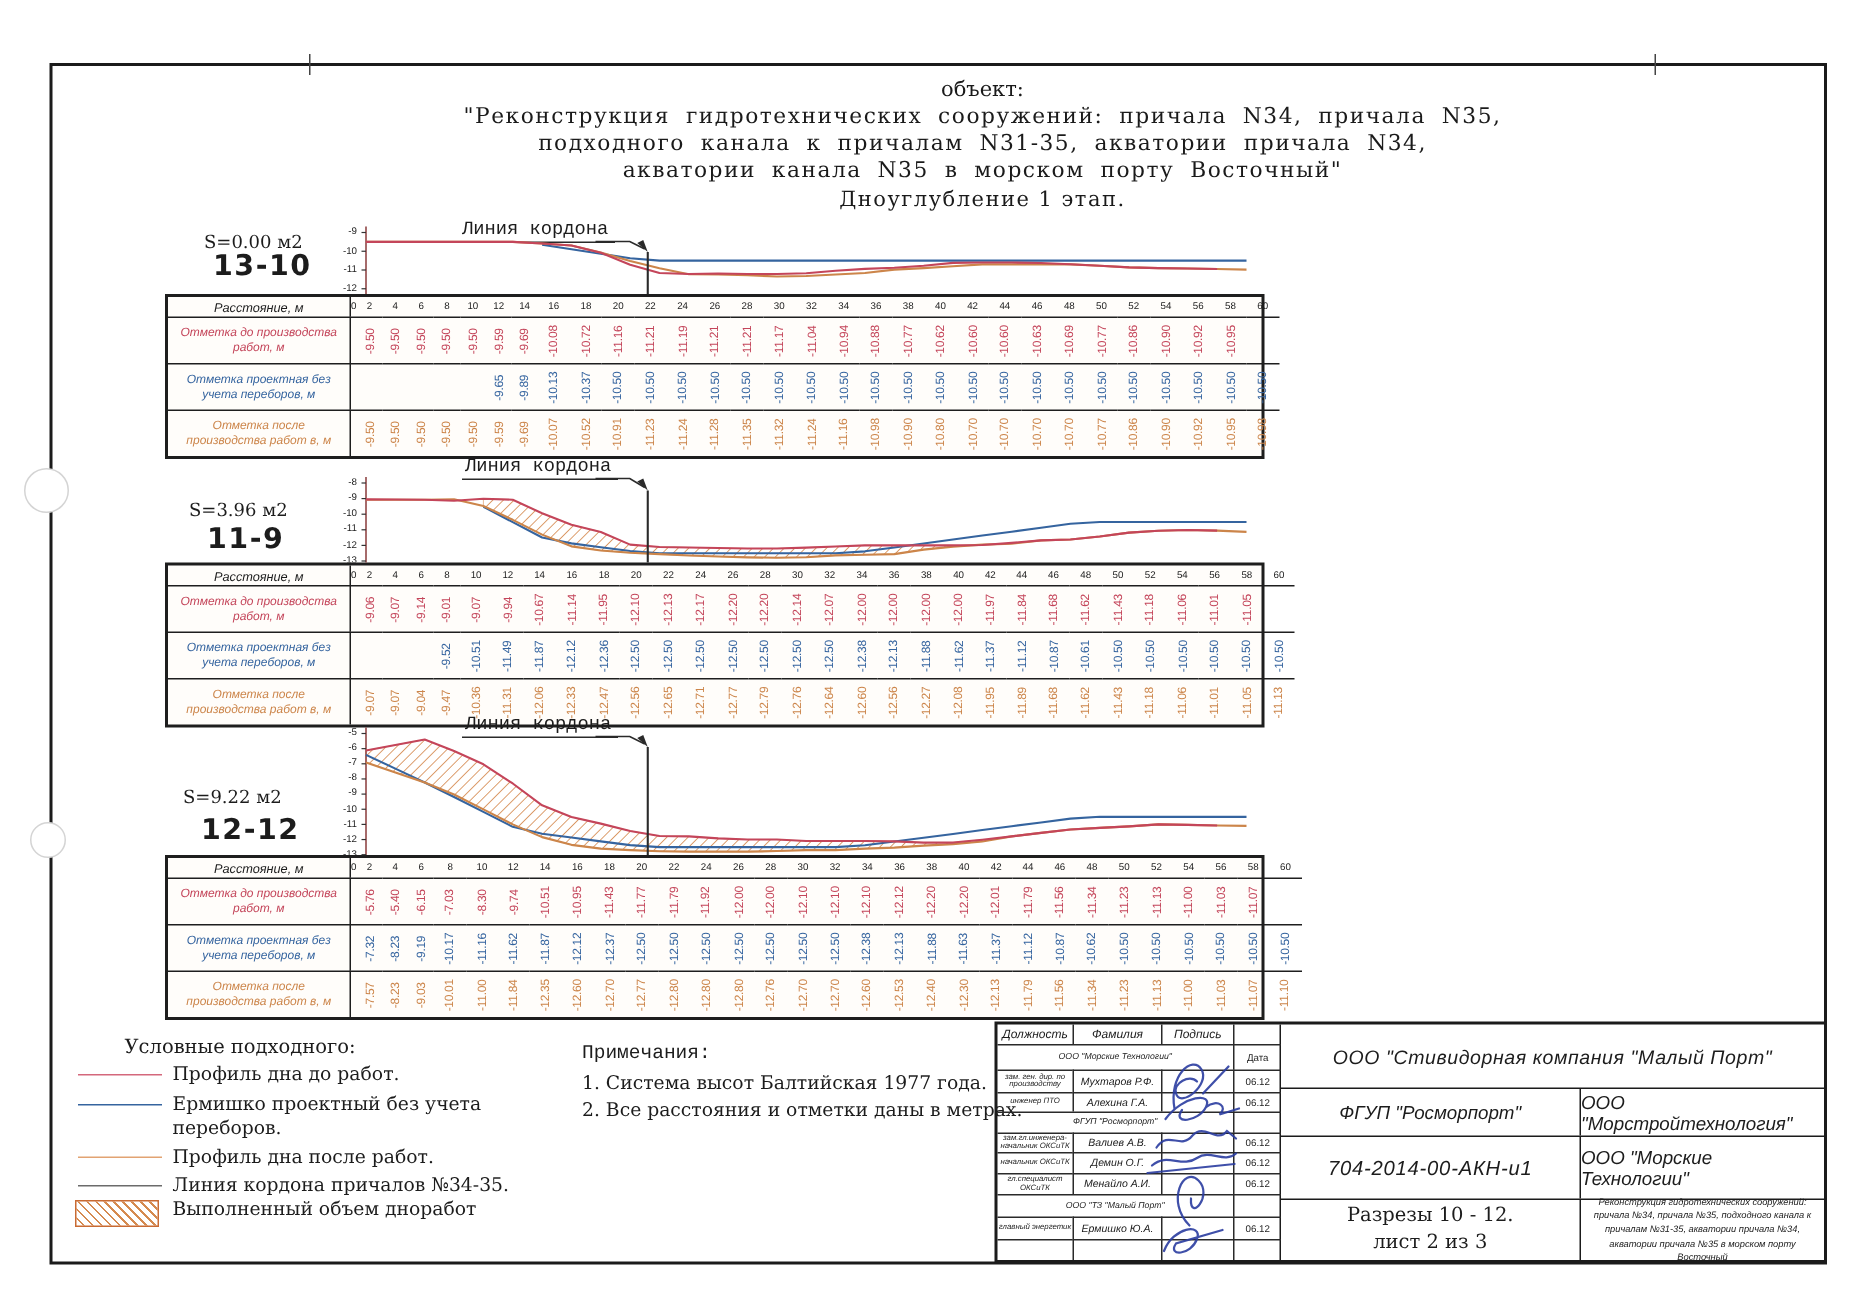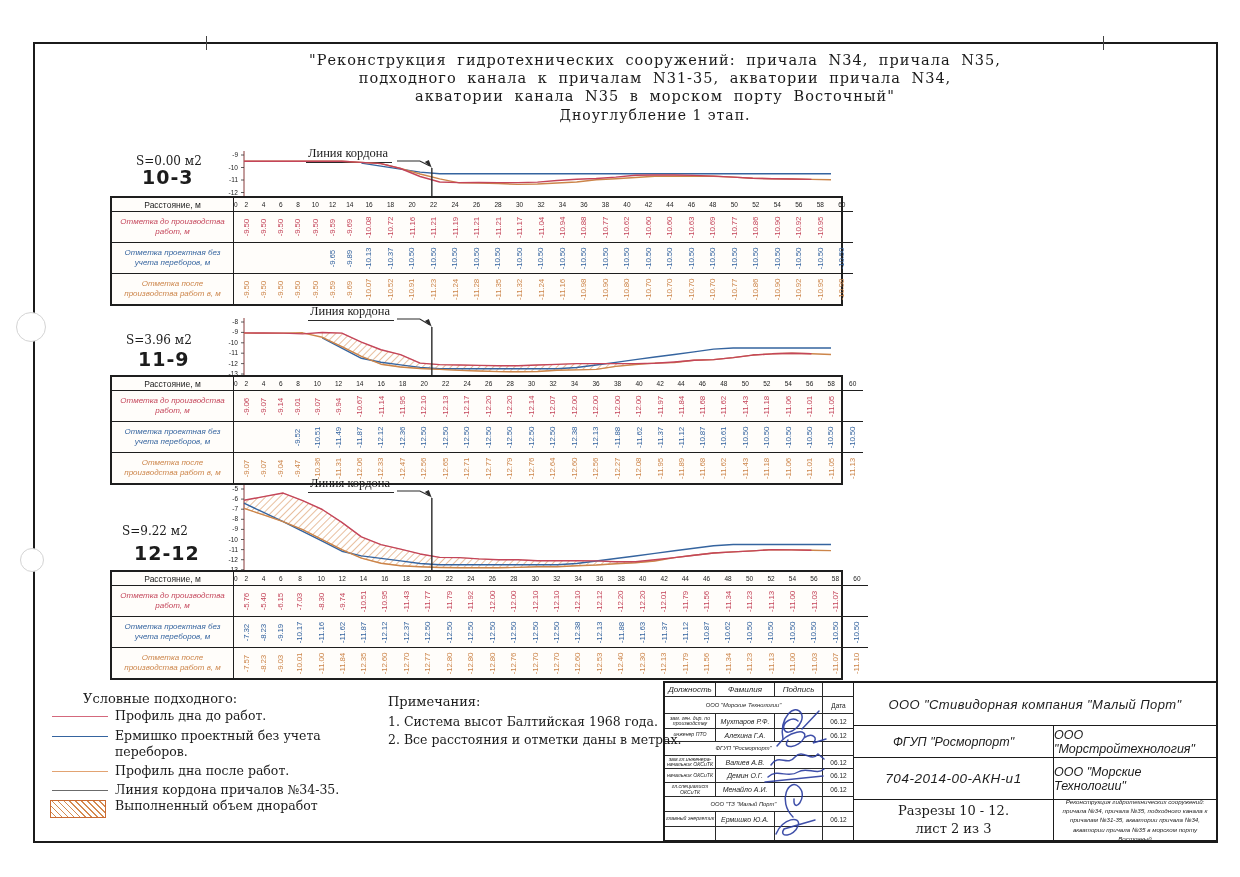--- a/index.html
+++ b/index.html
@@ -14,31 +14,31 @@
           font-family:"DejaVu Serif", serif;color:#1a1a1a;}
   .h1{font-size:15px;letter-spacing:1.1px;word-spacing:7px;}
   .h2{font-size:14px;margin-top:2px;}
   .h3{font-size:14.5px;letter-spacing:1px;word-spacing:5px;margin-top:2px;}
   .h6{font-size:14px;letter-spacing:1px;margin-top:3px;}
 
   
   .s-label{position:absolute;font-family:"DejaVu Serif", serif;font-size:12px;white-space:nowrap;}
   .sec-num{position:absolute;font-family:"DejaVu Sans", sans-serif;font-size:19px;
            font-weight:600;letter-spacing:1px;white-space:nowrap;}
-  .kordon-label{position:absolute;font-size:12.5px;font-family:Liberation Serif, serif;
+  .kordon-label{position:absolute;font-size:12.5px;font-family:Liberation Mono, monospace;
                 border-bottom:1.5px solid #2a2a2a;padding:0 4px 1px 2px;white-space:nowrap;}
   .ytick{position:absolute;width:26px;text-align:right;font-size:6.5px;color:#222;}
   .chart-svg{position:absolute;left:100px;width:750px;overflow:visible;}
 
   
   .dtable{position:absolute;display:grid;box-sizing:border-box;border:2px solid #1e1e1e;background:#fffdfa;}
   .cell{display:flex;align-items:center;justify-content:center;overflow:visible;box-sizing:border-box;}
   .lblcol{border-right:1.3px solid #1e1e1e;}
   .rowsep{border-top:1.3px solid #1e1e1e;}
-  .axis-label{font-size:8.5px;}
+  .axis-label{font-size:8.5px;font-style:italic;}
   .xnum{font-size:6.5px;}
   .rowlabel{font-size:8px;font-style:italic;line-height:1.2;text-align:center;padding:0 3px;}
   .vnum{transform:rotate(-90deg);font-size:8px;white-space:nowrap;letter-spacing:-0.2px;}
 
   
   .legend-title,.notes-title{position:absolute;font-size:13px;font-family:"DejaVu Serif", serif;}
   .legend-item-label{position:absolute;font-size:12.5px;font-family:"DejaVu Serif", serif;width:250px;line-height:1.3;}
   .legend-line{position:absolute;width:56px;height:0;border-top:1.6px solid;}
   .legend-hatch{position:absolute;width:54px;height:16px;border:1.4px solid #c96b33;}
   .note-item{position:absolute;font-size:12.5px;font-family:"DejaVu Serif", serif;}
@@ -79,29 +79,30 @@
 </style>
 </head>
 <body>
 
 <div class="page">
   <div class="frame"></div>
   <div class="fold-mark" style="left:206px;"></div>
   <div class="fold-mark" style="left:1103px;"></div>
 
   <div class="header">
+    <div class="h2">объект:</div>
     <div class="h3">"Реконструкция  гидротехнических  сооружений:  причала  N34,  причала  N35,</div>
     <div class="h3">подходного  канала   к  причалам  N31-35,  акватории  причала  N34,</div>
     <div class="h3">акватории  канала  N35   в  морском  порту  Восточный"</div>
     <div class="h6">Дноуглубление  1  этап.</div>
   </div>
 
   <div id="sections">
       <div class="s-label" style="left: 136px; top: 154px; position: absolute;">S=0.00 м2</div>
-      <div class="sec-num" style="left: 142px; top: 166px; position: absolute;">10-3</div>
+      <div class="sec-num" style="left: 142px; top: 166px; position: absolute;">13-10</div>
       <div class="kordon-label" style="left: 306px; top: 146px; position: absolute;">Линия кордона</div>
       <div class="ytick" style="left: 212px; top: 151px;">-9</div>
       <div class="ytick" style="left: 212px; top: 163.5px;">-10</div>
       <div class="ytick" style="left: 212px; top: 176px;">-11</div>
       <div class="ytick" style="left: 212px; top: 188.5px;">-12</div>
       <div class="dtable" style="left: 110px; top: 196px; width: 733px; height: 110px; grid-template-columns: 122px repeat(31, 1fr); grid-template-rows: 13px 31px 31px 31px;">
         <div class="cell lblcol axis-label">Расстояние, м</div>
         <div class="cell xnum">0</div>
         <div class="cell xnum">2</div>
         <div class="cell xnum">4</div>
@@ -1038,23 +1039,23 @@
       <div class="legend-line" style="left: 52px; top: 736px; border-top-color: rgb(53, 100, 159);"></div>
       <div class="legend-item-label" style="left: 115px; top: 728px;">Ермишко проектный без учета переборов.</div>
       <div class="legend-line" style="left: 52px; top: 771px; border-top-color: rgb(226, 163, 114);"></div>
       <div class="legend-item-label" style="left: 115px; top: 763px;">Профиль дна после работ.</div>
       <div class="legend-line" style="left: 52px; top: 790px; border-top-color: rgb(107, 107, 107);"></div>
       <div class="legend-item-label" style="left: 115px; top: 782px;">Линия кордона причалов №34-35.</div>
       <div class="legend-hatch" style="left: 50px; top: 800px; background: repeating-linear-gradient(45deg, rgb(255, 255, 255), rgb(255, 255, 255) 3px, rgb(213, 138, 79) 3px, rgb(213, 138, 79) 4.2px);"></div>
       <div class="legend-item-label" style="left: 115px; top: 798px;">Выполненный объем дноработ</div>
     </div>
 
-  <div class="notes-title" style="left:388px;top:694px;">Примечания:</div>
+  <div class="notes-title" style="left:388px;top:694px;font-family:Liberation Mono, monospace;">Примечания:</div>
   <div id="notes-items">
-      <div class="note-item" style="left: 388px; top: 714px;">1. Система высот Балтийская 1968 года.</div>
+      <div class="note-item" style="left: 388px; top: 714px;">1. Система высот Балтийская 1977 года.</div>
       <div class="note-item" style="left: 388px; top: 732px;">2. Все расстояния и отметки даны в метрах.</div>
     </div>
 
   <div class="tblock">
     <div class="tb-left" id="sign-table">
         <div class="tb-cell tb-head first-row first-col">Должность</div>
         <div class="tb-cell tb-head first-row">Фамилия</div>
         <div class="tb-cell tb-head first-row">Подпись</div>
         <div class="tb-cell  first-row"></div>
         <div class="tb-cell tb-org first-col" style="grid-column: span 3;">ООО "Морские Технологии"</div>

